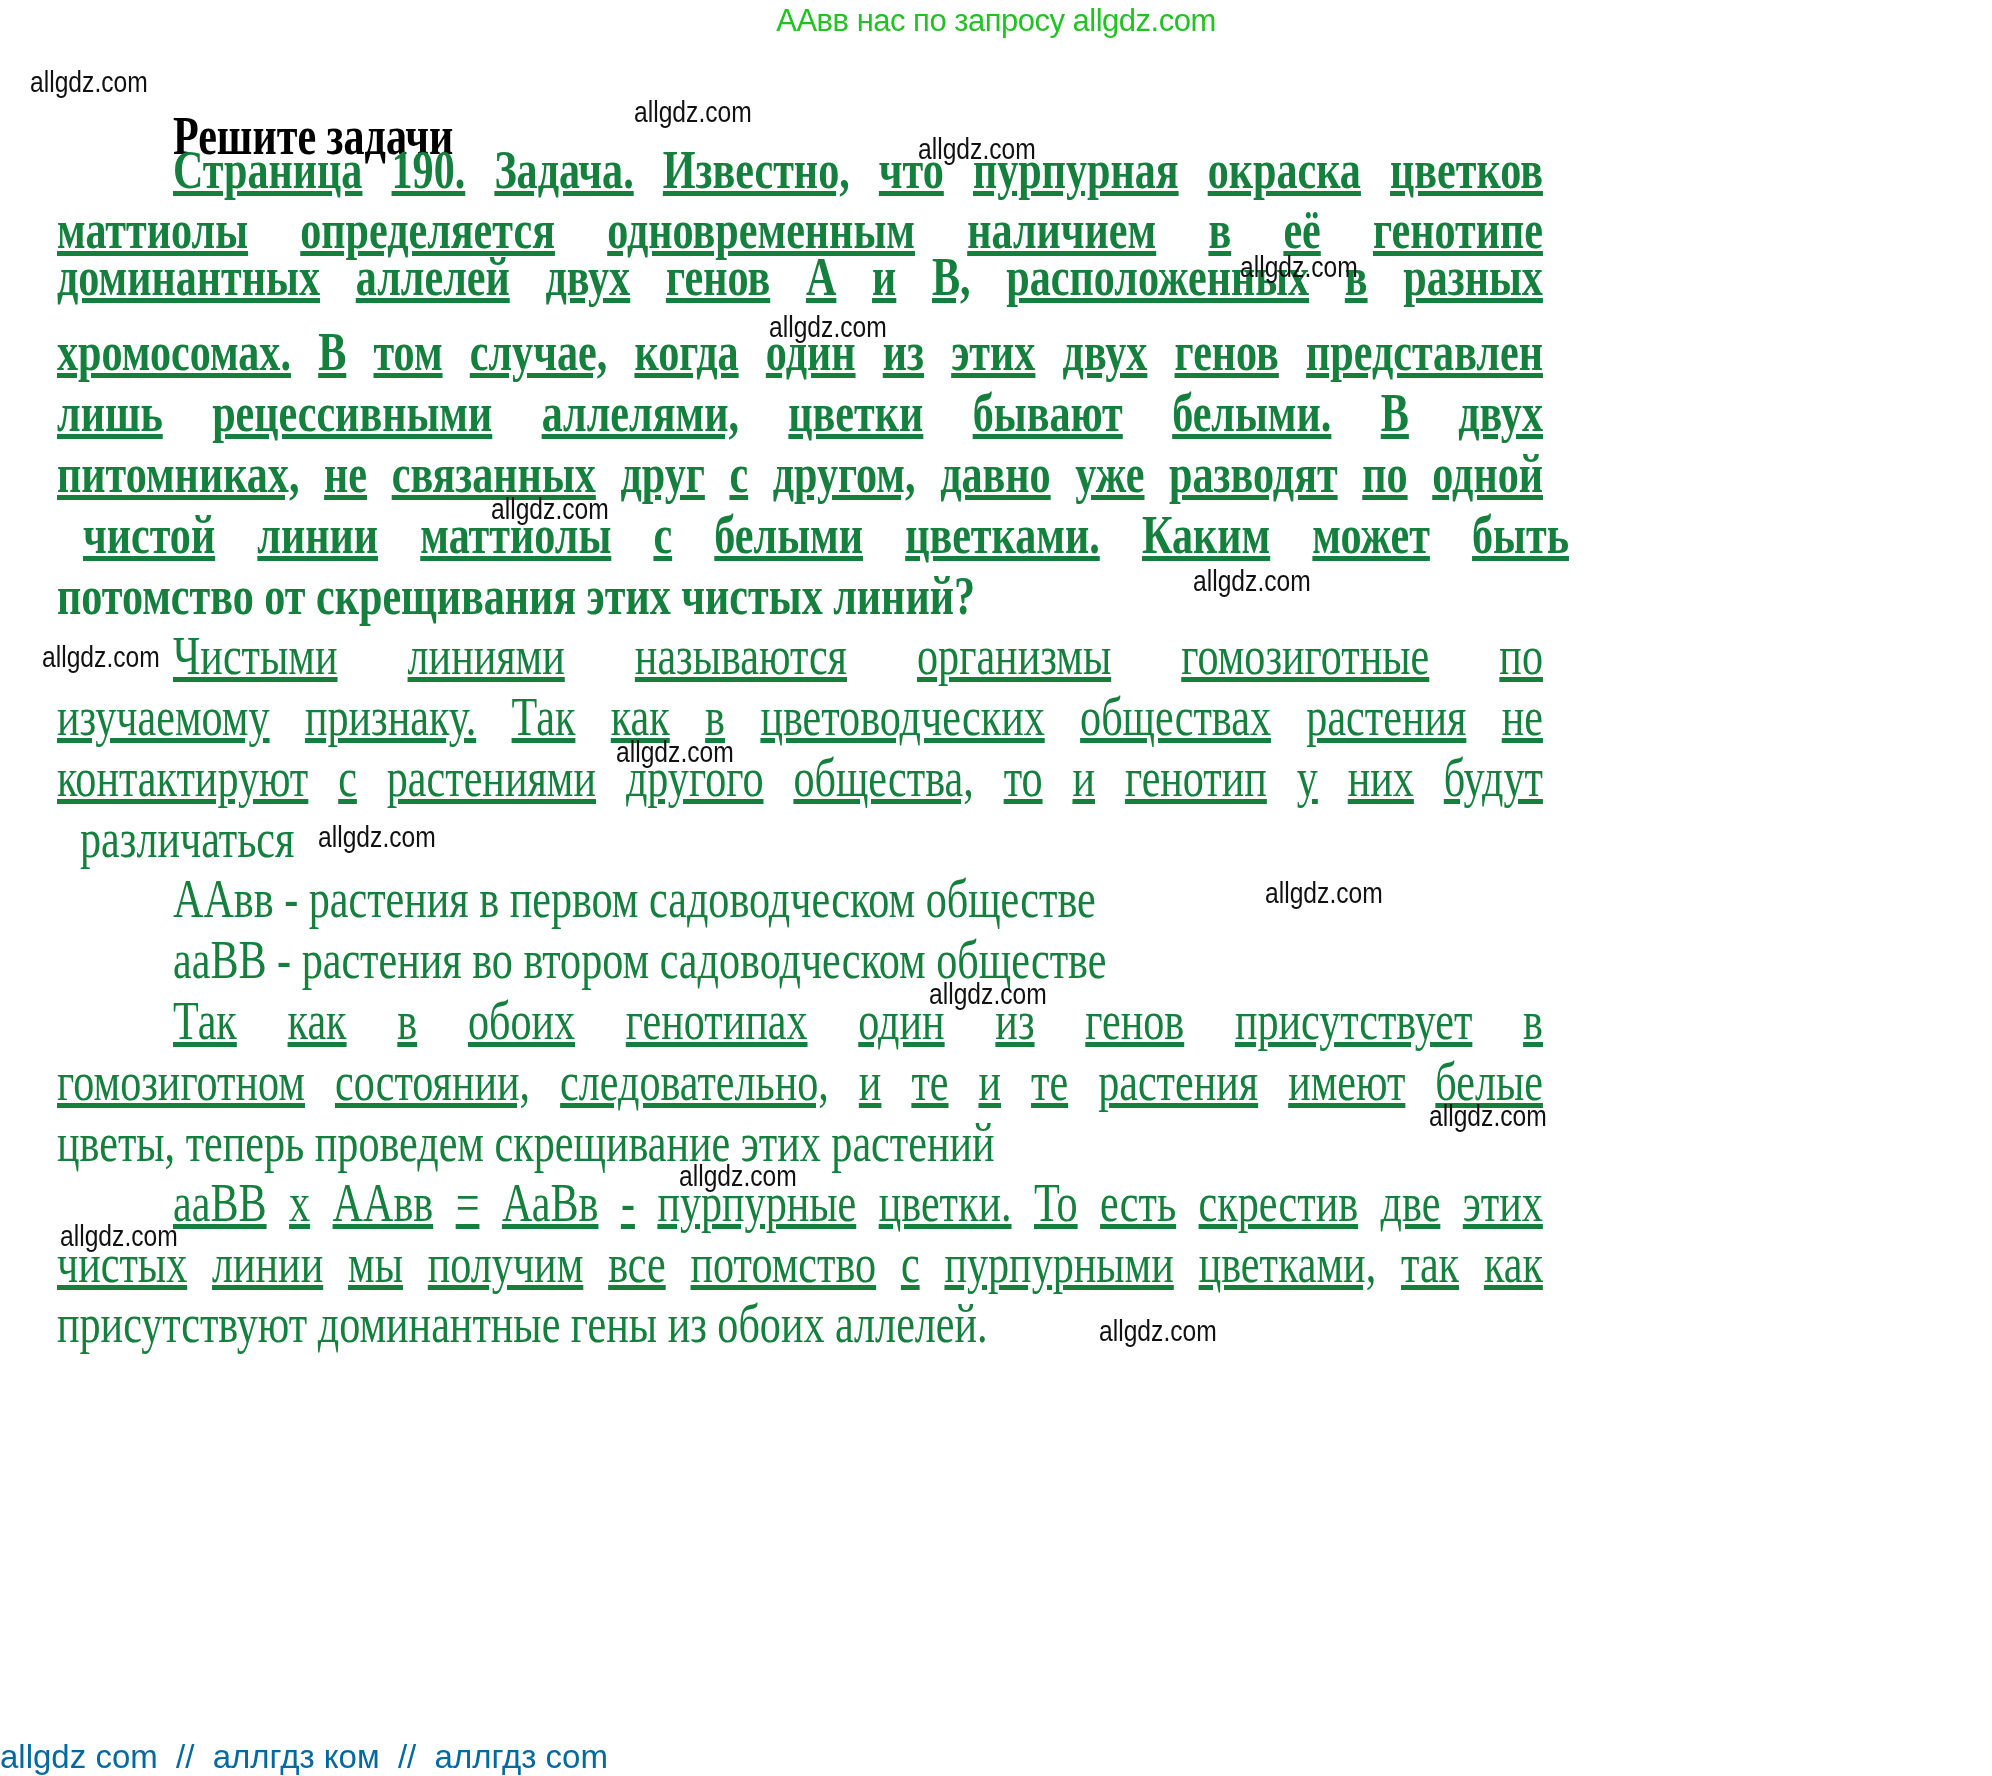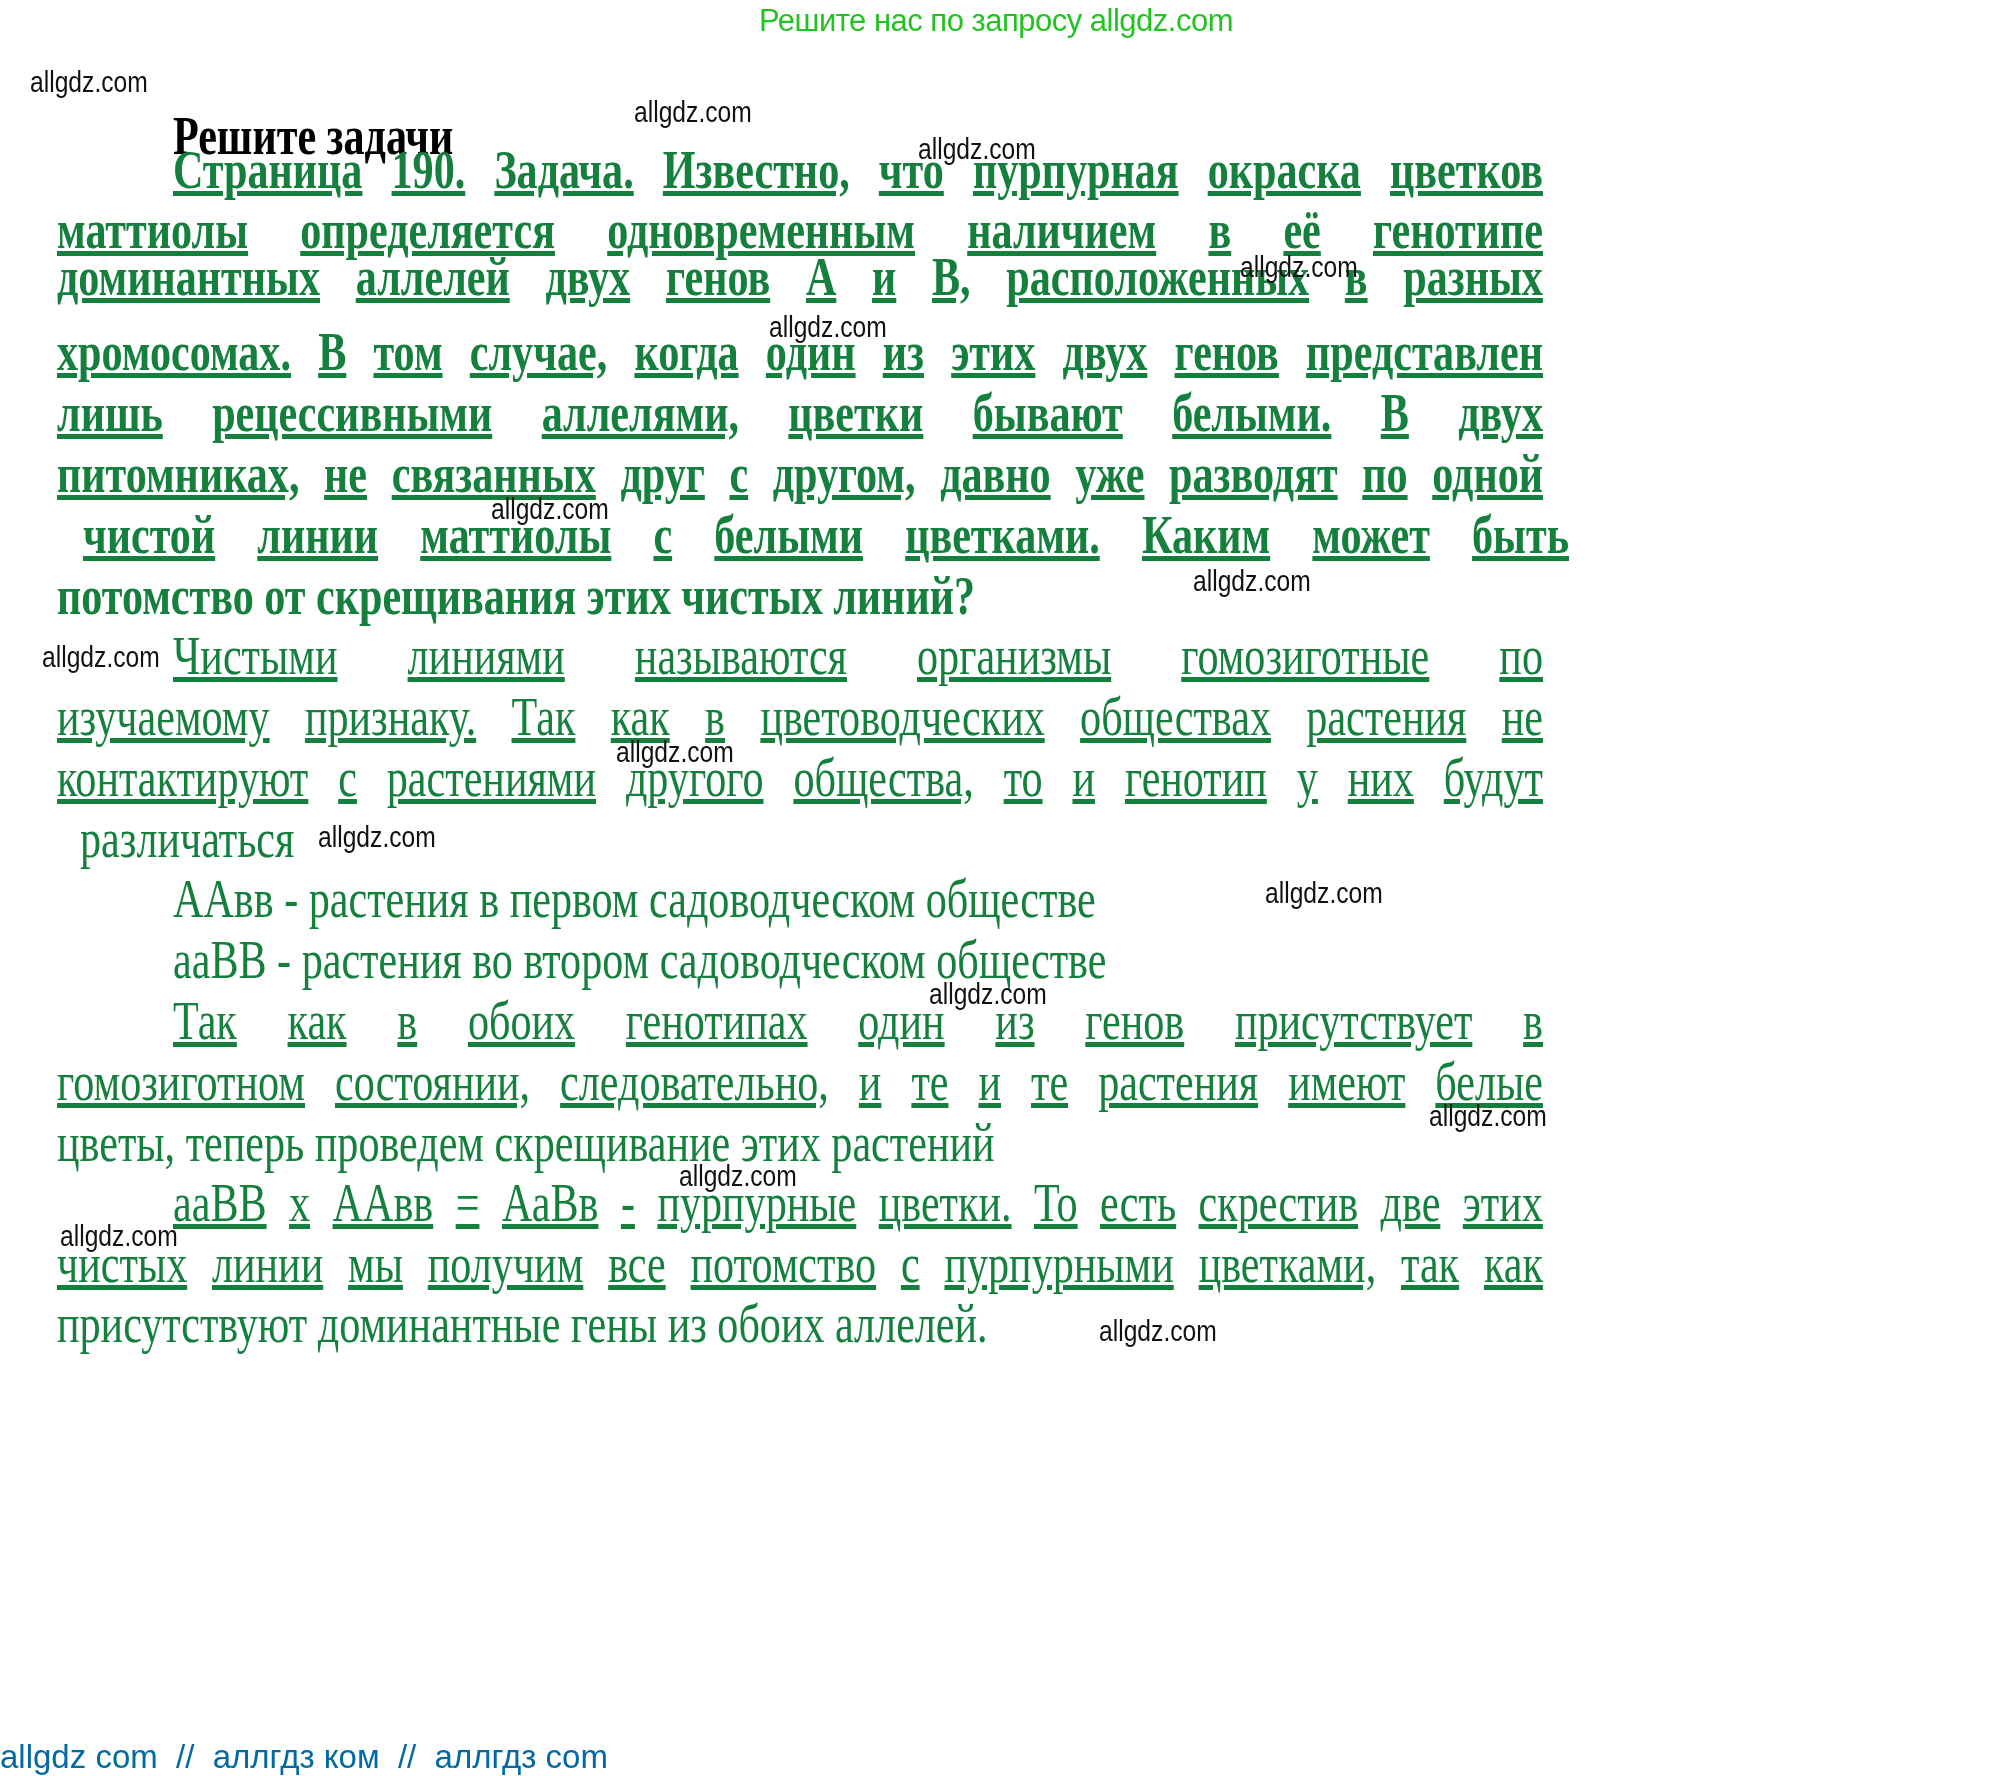--- a/index.html
+++ b/index.html
@@ -27,21 +27,21 @@
   .line .inner {
     display: inline-block; transform-origin: 0 0; white-space: nowrap;
   }
   .bold { font-weight: bold; }
   .heading { position: absolute; left: 173px; top: 106px; font-family: "Liberation Serif", serif;
     font-weight: bold; font-size: 54px; line-height: 60px; color: #000; white-space: nowrap; }
 </style>
 </head>
 <body>
 
-<div class="top-banner">Решите нас по запросу allgdz.com</div>
+<div class="top-banner">ААвв нас по запросу allgdz.com</div>
 
 <div class="heading">
   <span class="inner" style="display:inline-block;transform:scaleX(0.78);transform-origin:0 0;">Решите задачи</span>
 </div>
 
 <div id="doc">
     <div class="line bold" style="top: 140px; left: 173px;">
       <span class="inner" style="transform: scaleX(0.78); display: flex; justify-content: space-between; width: 1756.41px;">
         <span>Страница</span>
         <span>190.</span>

